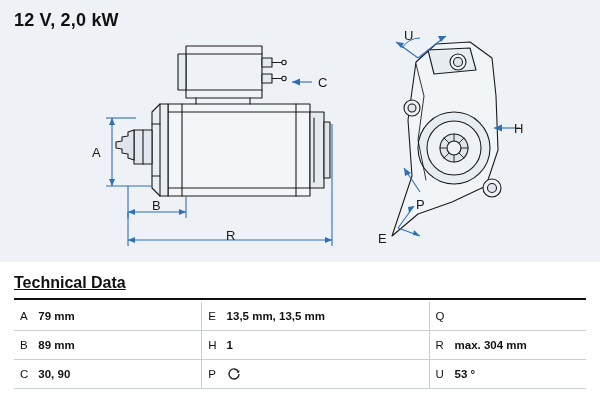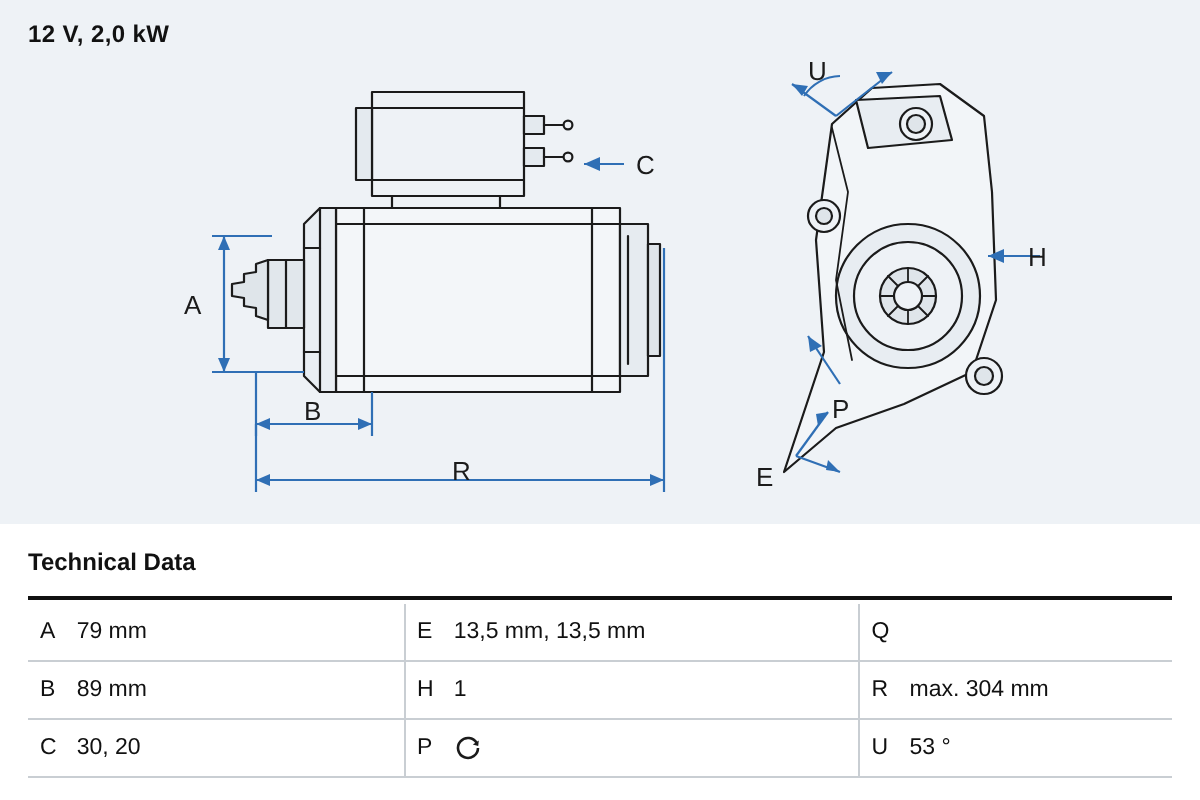--- a/index.html
+++ b/index.html
@@ -12,51 +12,51 @@
   }
   .page{position:relative;width:600px;height:400px;}
 
   
   .drawing{
     position:absolute;left:0;top:0;width:600px;height:262px;
     background:#eef2f6;
   }
   .title{
     position:absolute;left:14px;top:10px;
-    font-size:12px;font-weight:bold;color:#111;
+    font-size:18px;font-weight:bold;color:#111;
     letter-spacing:0.2px;
   }
   .svg-wrap{position:absolute;left:0;top:0;width:600px;height:262px;}
 
   
   .tech{
     position:absolute;left:0;top:262px;width:600px;height:138px;
     background:#ffffff;
   }
   .tech-title{
     position:absolute;left:14px;top:12px;
-    font-size:12px;font-weight:bold;color:#111;
+    font-size:16px;font-weight:bold;color:#111;text-decoration:underline;
   }
   .tech-rule{
     position:absolute;left:14px;top:36px;width:572px;height:2px;background:#111;
   }
   table.specs{
     position:absolute;left:14px;top:40px;width:572px;
     border-collapse:collapse;
     font-size:11.5px;
   }
   table.specs td{
     border-bottom:1px solid #c9ced3;
     padding:6px 4px 6px 6px;
     height:16px;
     vertical-align:middle;
     white-space:nowrap;
   }
   td.key{width:22px;color:#111;}
-  td.val{color:#111;}
+  td.val{color:#111;font-weight:bold;}
   .col-a{width:34%;}
   .col-b{width:40%;}
   .col-c{width:26%;}
   .vline{border-left:1px solid #c9ced3;}
 
   .rot-icon{display:inline-block;width:14px;height:14px;vertical-align:-3px;}
   svg{display:block;}
   text{font-family:"Liberation Sans", sans-serif;}
 </style>
 </head>
@@ -212,21 +212,21 @@
         <tr>
           <td class="key col-a">B</td>
           <td class="val col-a">89 mm</td>
           <td class="key col-b vline">H</td>
           <td class="val col-b">1</td>
           <td class="key col-c vline">R</td>
           <td class="val col-c">max. 304 mm</td>
         </tr>
         <tr>
           <td class="key col-a">C</td>
-          <td class="val col-a">30, 20</td>
+          <td class="val col-a">30, 90</td>
           <td class="key col-b vline">P</td>
           <td class="val col-b">
             <span class="rot-icon">
               <svg width="14" height="14" viewBox="0 0 14 14">
                 <path d="M11.4,4.6 A5,5 0 1 0 12,7" fill="none" stroke="#1b1b1b" stroke-width="1.3"></path>
                 <path d="M12.4,3.2 L12.1,6.0 L9.4,5.2 Z" fill="#1b1b1b"></path>
               </svg>
             </span>
           </td>
           <td class="key col-c vline">U</td>

